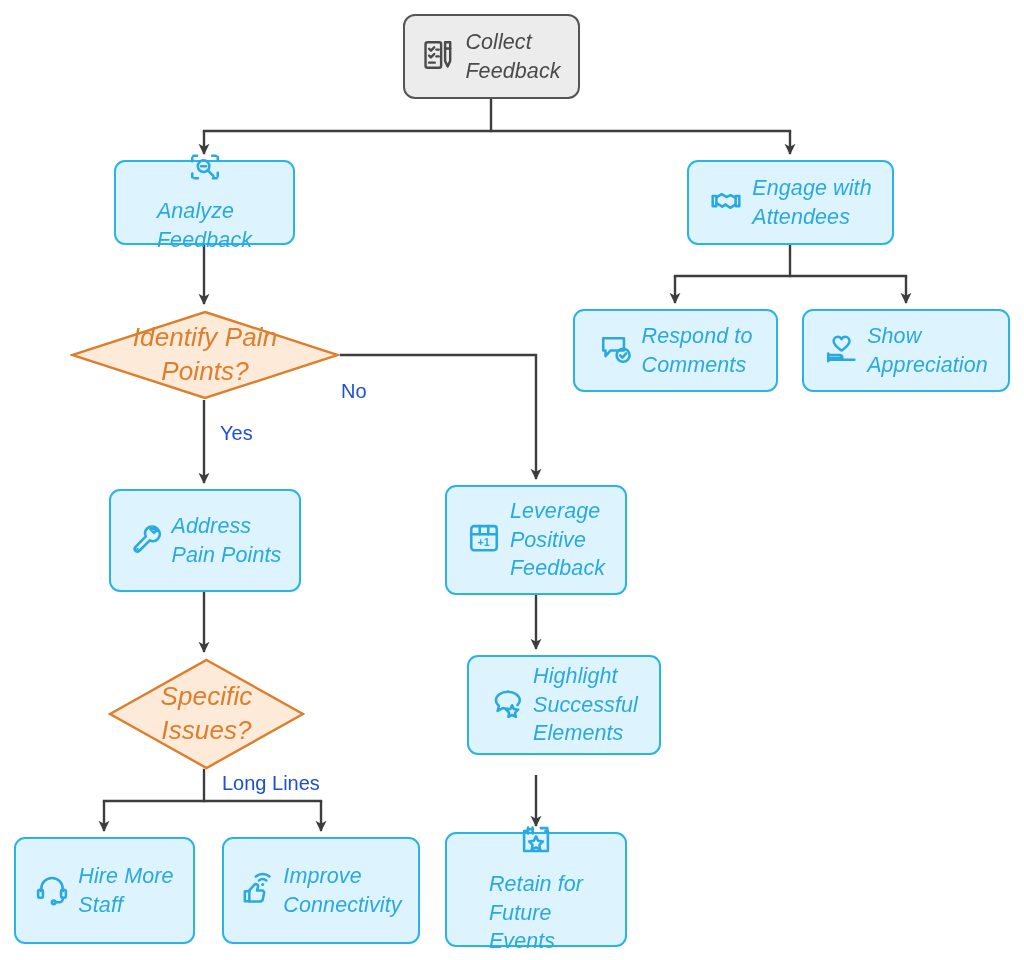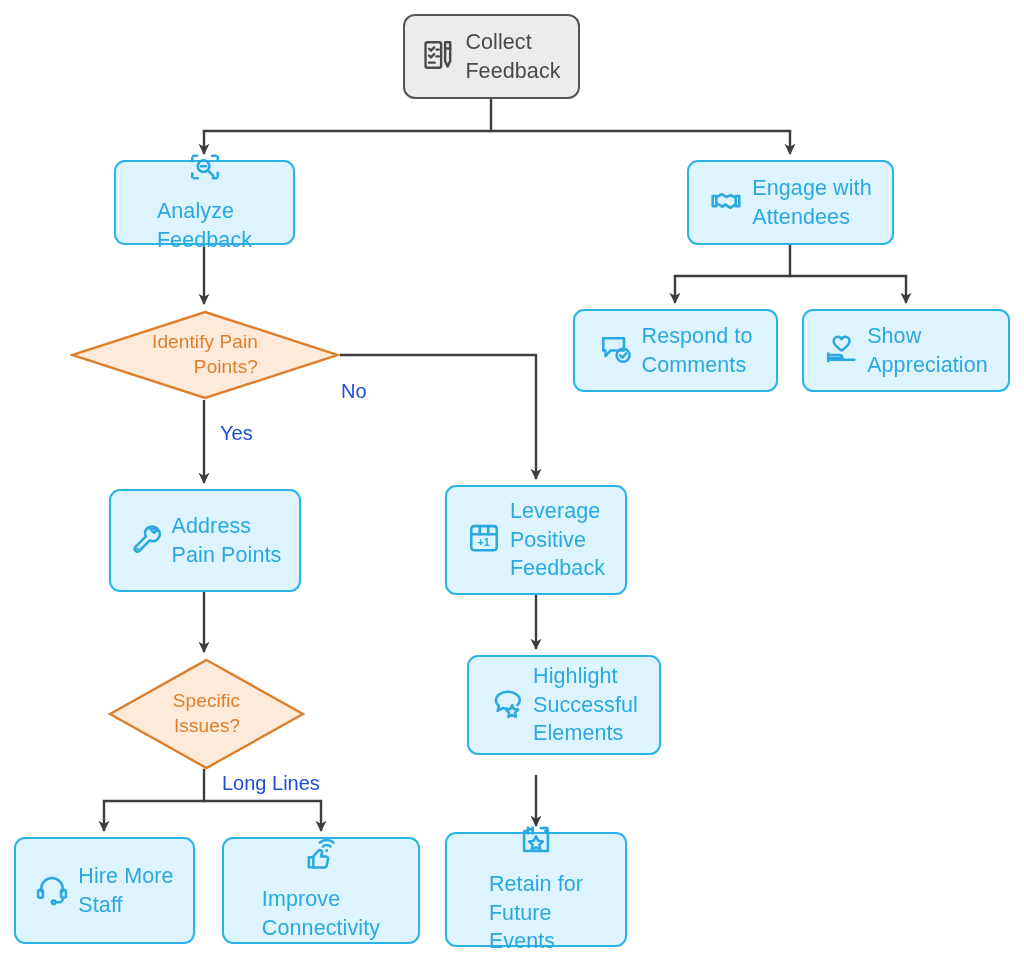--- a/index.html
+++ b/index.html
@@ -41,43 +41,44 @@
   .node.proc {
     background: #ddf3fd;
     border-color: #2bb3e8;
     border-width: 2.5px;
   }
   .node-label {
     font-size: 21.5px;
     line-height: 1.33;
     white-space: pre-line;
     letter-spacing: 0.1px;
+    font-style: italic;
   }
   .node.start .node-label { color: #4a4a4a; }
   .node.proc  .node-label { color: #2aa9e0; }
   .node-icon {
     flex: 0 0 auto;
     display: block;
   }
   .decision {
     position: absolute;
     display: flex;
     align-items: center;
     justify-content: center;
   }
   .decision svg.dia {
     position: absolute;
     left: 0;
     top: 0;
   }
   .decision .node-label {
     position: relative;
-    text-align: right;
+    text-align: center;
     color: #dd7e2b;
-    font-size: 19px;
+    font-size: 26px;
     line-height: 1.3;
     white-space: pre-line;
   }
   .edge-label {
     position: absolute;
     font-size: 20px;
     color: #1d4ed8;
     white-space: nowrap;
   }
 </style>
@@ -257,21 +258,21 @@
         <rect x="2.2" y="12.6" width="3.4" height="5.6" rx="1.2"></rect>
         <rect x="18.4" y="12.6" width="3.4" height="5.6" rx="1.2"></rect>
         <path d="M19.6 18.2 v.8 a2.4 2.4 0 0 1-2.4 2.4 h-2.2"></path>
         <circle cx="13.2" cy="21.4" r="1.3"></circle>
       </svg>
     </span>
     <span class="node-label">Hire More
 Staff</span>
   </div>
 
-  <div class="node proc" style="left:222px; top:837px; width:198px; height:107px;flex-direction:column;">
+  <div class="node proc" style="left:222px; top:837px; width:198px; height:107px;">
     <span class="node-icon">
       <svg width="34" height="34" viewBox="0 0 24 24" fill="none" stroke="#2aa9e0" stroke-width="1.8" stroke-linecap="round" stroke-linejoin="round">
         <path d="M11.2 3.2 a7.4 7.4 0 0 1 9.6 0"></path>
         <path d="M13.4 6 a4.2 4.2 0 0 1 5.2 0"></path>
         <circle cx="16" cy="8.8" r="1.1" fill="#2aa9e0" stroke="none"></circle>
         <path d="M6.6 20.6 V13 l3.6-4 a1.5 1.5 0 0 1 2.5 1.5 L12 13 h3.4 a1.6 1.6 0 0 1 1.6 1.9 l-.9 4.4 a1.9 1.9 0 0 1-1.9 1.5 H6.6 z"></path>
         <path d="M6.6 13.6 H3.4 v7 h3.2"></path>
       </svg>
     </span>
     <span class="node-label">Improve

